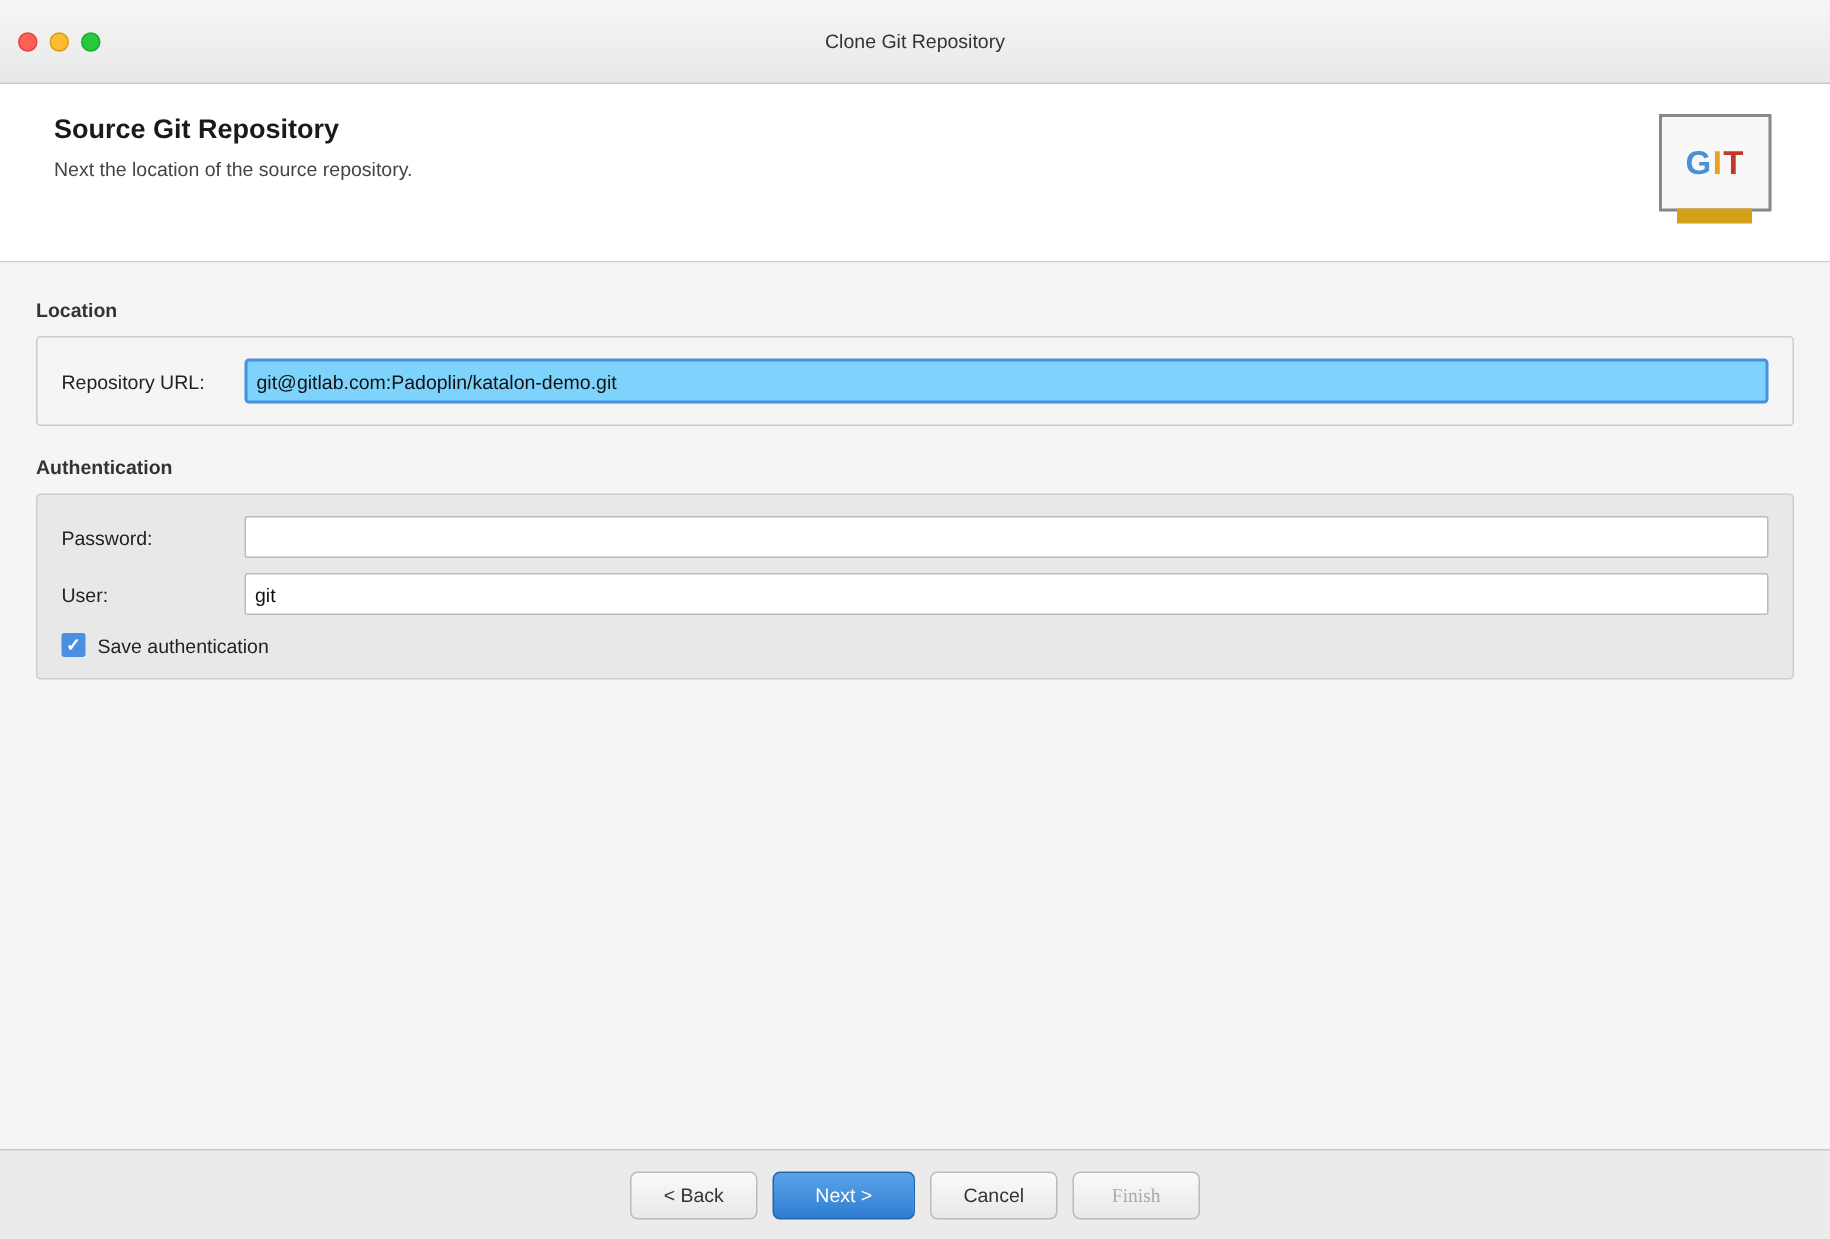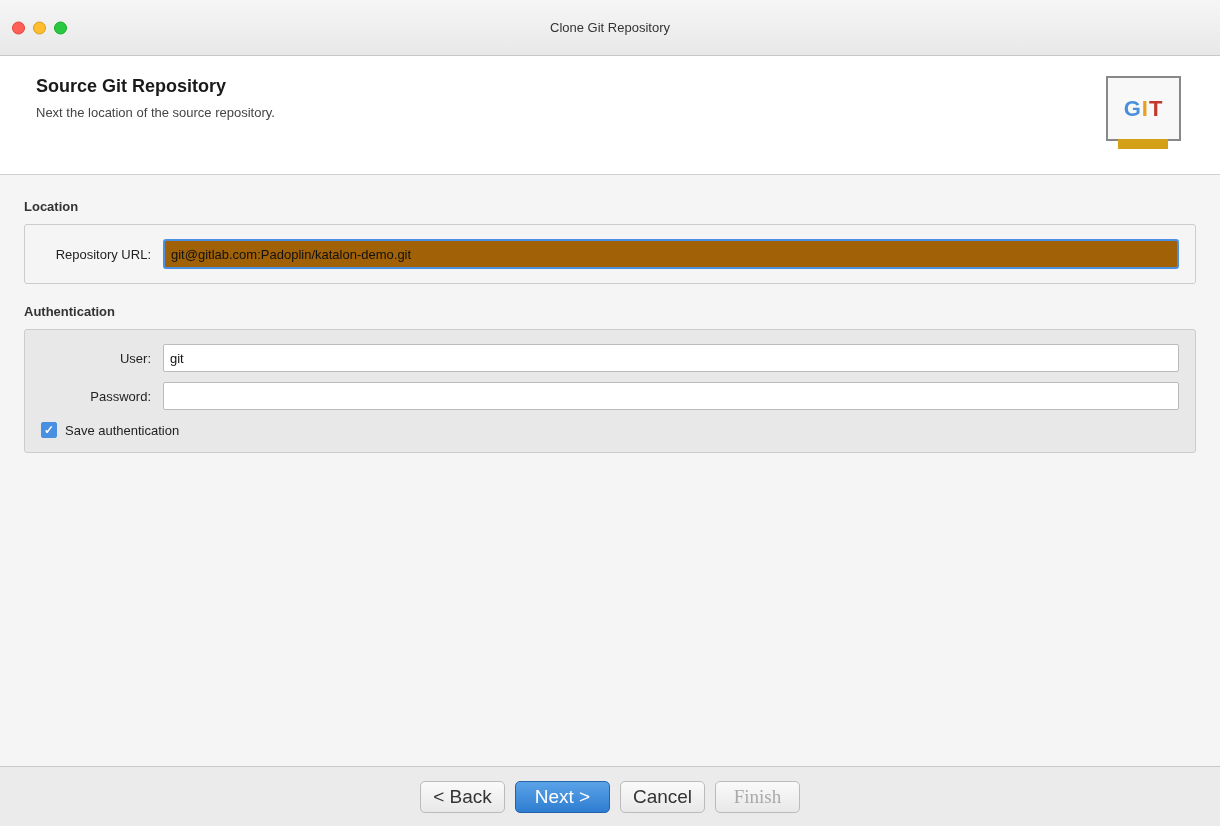--- a/index.html
+++ b/index.html
@@ -178,32 +178,32 @@
     .field-row {
       display: flex;
       align-items: center;
       gap: 12px;
     }
 
     .field-label {
       font-size: 13px;
       color: #222;
       min-width: 110px;
-      text-align: right;
+      text-align: left;
     }
 
     .field-input {
       flex: 1;
       height: 24px;
       border: 2px solid #4a90e2;
       border-radius: 3px;
       padding: 13px 6px;
       font-size: 13px;
       color: #111;
-      background: #a16207;
+      background: #7dd3fc;
       outline: none;
     }
 
     
     .auth-block {
       background: #e8e8e8;
       border: 1px solid #ccc;
       border-radius: 3px;
       padding: 14px 16px;
       display: flex;
@@ -269,21 +269,21 @@
       align-items: center;
       justify-content: center;
       gap: 10px;
       flex-shrink: 0;
     }
 
     .btn {
       height: 32px;
       padding: 0 10px;
       border-radius: 5px;
-      font-size: 19px;
+      font-size: 13px;
       cursor: pointer;
       border: 1px solid #bbb;
       background: linear-gradient(to bottom, #fafafa, #e8e8e8);
       color: #333;
       min-width: 85px;
     }
 
     .btn-primary {
       background: linear-gradient(to bottom, #5ba3e8, #2e7dd1);
       border: 1px solid #2464ad;
@@ -342,27 +342,27 @@
           <input class="field-input" type="text" value="git@gitlab.com:Padoplin/katalon-demo.git" style="">
         </div>
       </div>
     </div>
 
     <div class="form-section">
       <div class="section-label">Authentication</div>
       <div class="auth-block">
 
         <div class="field-row">
+          <span class="field-label">Password:</span>
+          <input class="auth-input" type="password" value="" style="">
+        </div>
+
+        <div class="field-row">
           <span class="field-label">User:</span>
           <input class="auth-input" type="text" value="git" style="">
-        </div>
-
-        <div class="field-row">
-          <span class="field-label">Password:</span>
-          <input class="auth-input" type="password" value="" style="">
         </div>
 
         <div class="checkbox-row">
           <div class="checkbox">
             <span class="checkbox-check">✓</span>
           </div>
           <span class="checkbox-label">Save authentication</span>
         </div>
       </div>
     </div>

